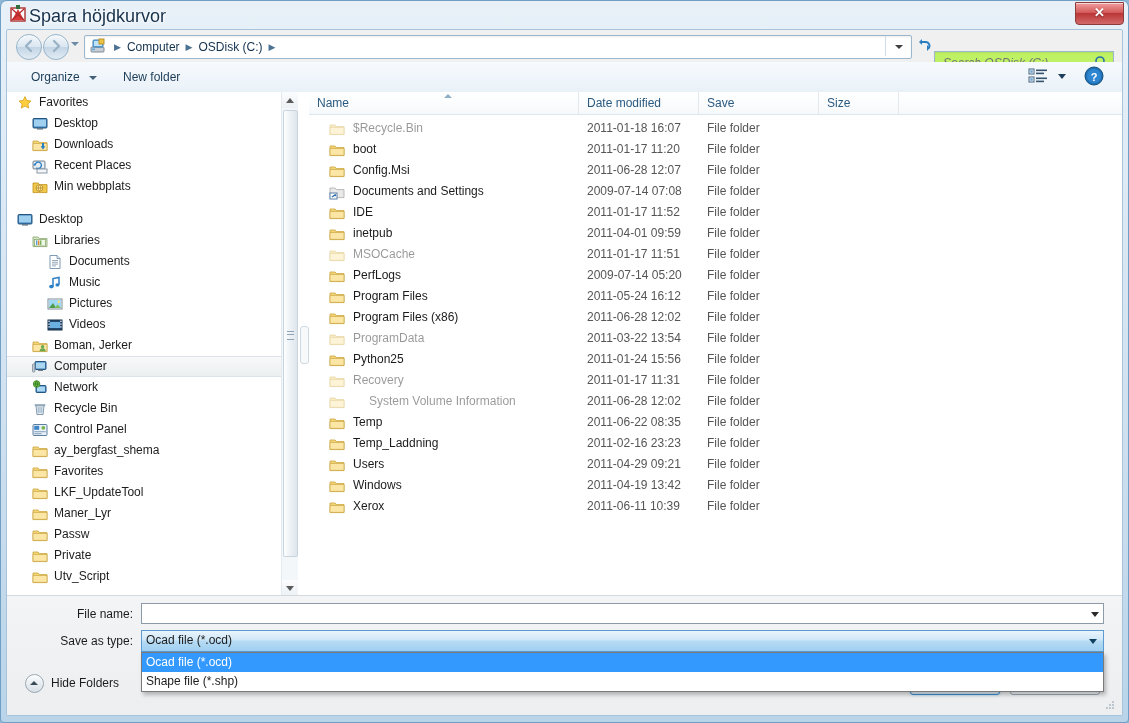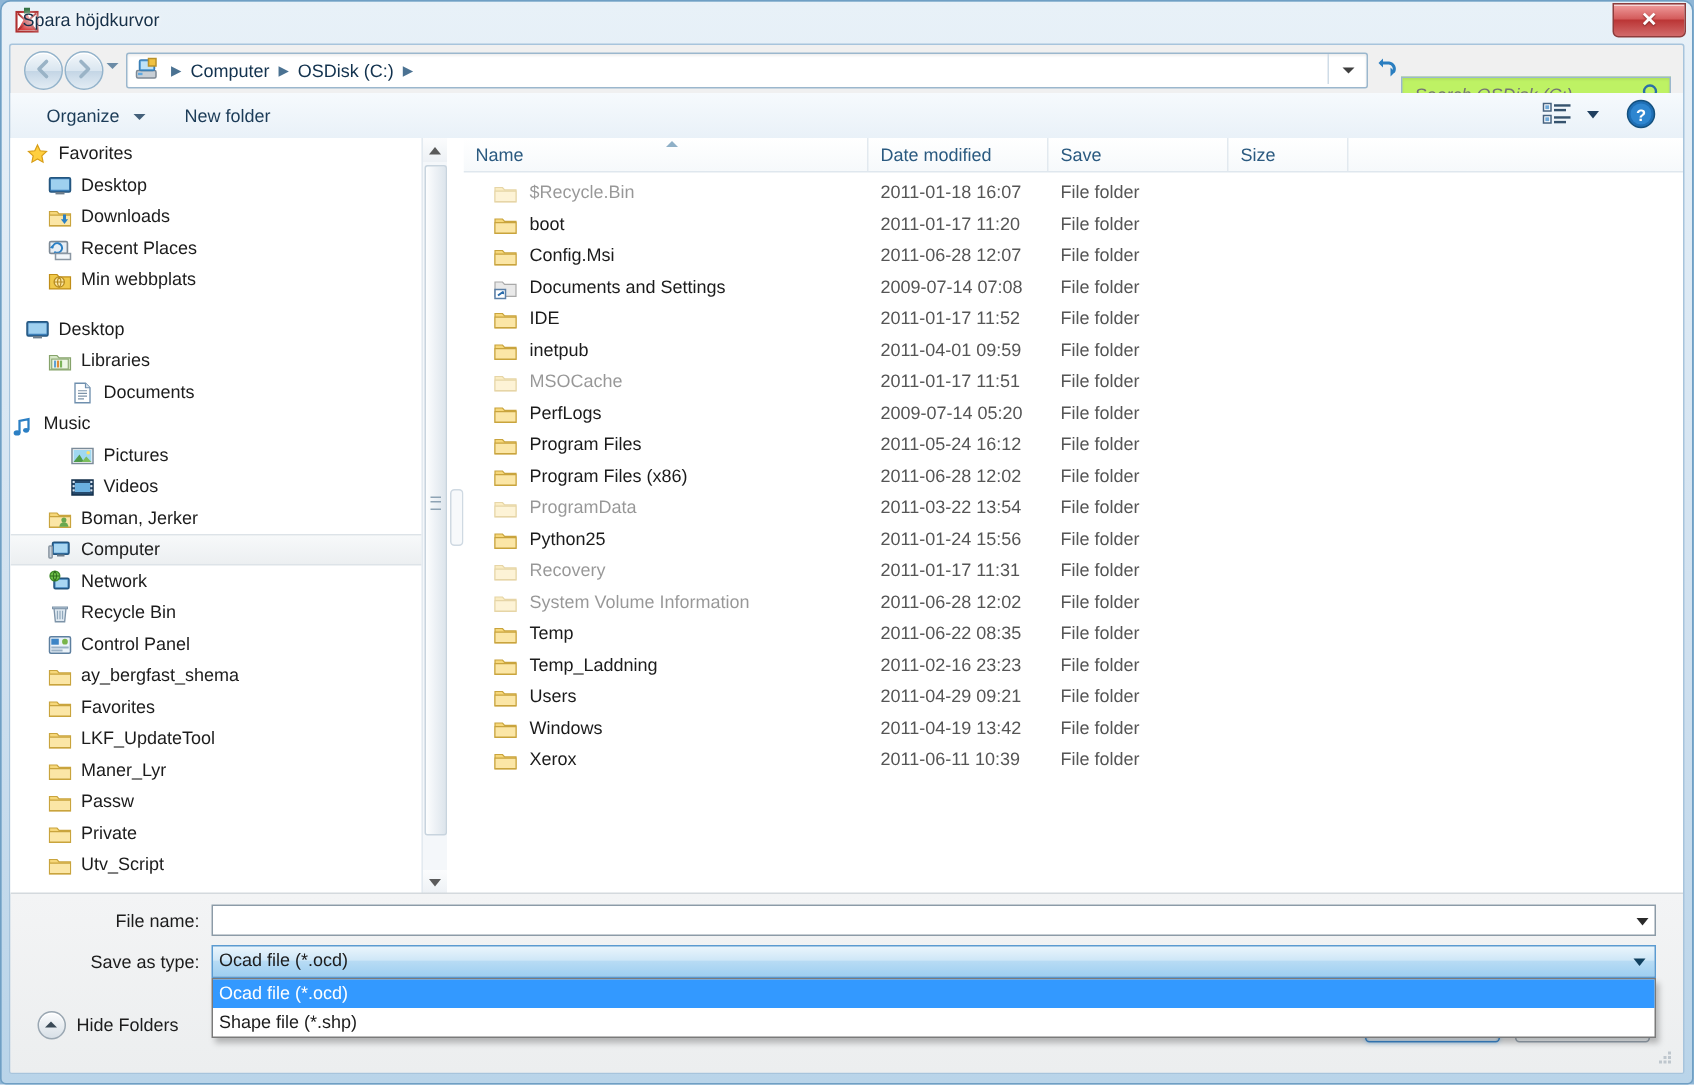--- a/index.html
+++ b/index.html
@@ -24,21 +24,21 @@
     border-radius:2px;
   }
   
   #titlebar{
     position:absolute;left:0;top:0;width:1129px;height:28px;
   }
   #title-icon{
     position:absolute;left:8px;top:4px;width:18px;height:18px;
   }
   #title-text{
-    position:absolute;left:14px;top:5px;font-size:12px;color:#17314a;
+    position:absolute;left:28px;top:5px;font-size:18px;color:#17314a;
     text-shadow:0 0 3px #fff,0 0 4px #fff;white-space:nowrap;
   }
   #close-btn{
     position:absolute;right:6px;top:1px;width:47px;height:21px;
     border:1px solid #8d3c3c;border-radius:0 0 4px 4px;
     background:linear-gradient(180deg,#f09e9e 0%,#d45c5c 45%,#bb3636 50%,#d26a6a 100%);
     box-shadow:inset 0 1px 0 rgba(255,255,255,.6);
     cursor:pointer;
   }
   #close-btn span{
@@ -459,21 +459,21 @@
             <div class="nav-item" style="padding-left: 40px;">
               <span class="nav-ico"><svg width="16" height="16" viewBox="0 0 16 16">
                   <path d="M3 1.5h7l3 3v10H3z" fill="#fff" stroke="#6f8fae" stroke-width=".9"></path>
                   <path d="M10 1.5v3h3" fill="#dce8f2" stroke="#6f8fae" stroke-width=".8"></path>
                   <g stroke="#7d93a8" stroke-width=".8">
                     <path d="M5 6.5h6M5 8.3h6M5 10.1h6M5 11.9h4"></path>
                   </g>
                 </svg></span>
               <span>Documents</span>
             </div>
-            <div class="nav-item" style=" align-items: flex-end;">
+            <div class="nav-item" style="padding-left: 40px;">
               <span class="nav-ico"><svg width="16" height="16" viewBox="0 0 16 16">
                   <path d="M6 11.5V3.6l6-1.2v7.3" fill="none" stroke="#2b7fc4" stroke-width="1.5"></path>
                   <ellipse cx="4.4" cy="11.6" rx="2.3" ry="1.8" fill="#2b7fc4"></ellipse>
                   <ellipse cx="10.4" cy="9.9" rx="2" ry="1.6" fill="#2b7fc4"></ellipse>
                 </svg></span>
               <span>Music</span>
             </div>
             <div class="nav-item" style="padding-left: 40px;">
               <span class="nav-ico"><svg width="16" height="16" viewBox="0 0 16 16">
                   <rect x="1" y="3" width="14" height="10" fill="#fff" stroke="#7b8b99"></rect>
@@ -750,21 +750,21 @@
               <span class="fcell fname dim" style="width: 250px;">Recovery</span>
               <span class="fcell fdate" style="left: 278px; width: 120px;">2011-01-17 11:31</span>
               <span class="fcell ftype" style="left: 398px; width: 120px;">File folder</span>
               <span class="fcell" style="left: 518px; width: 70px;"></span>
             </div>
             <div class="frow" style="top: 299px;">
               <span class="fico dim"><svg width="16" height="16" viewBox="0 0 16 16">
                   <path d="M1 4h5l1.4 1.6H15v8H1z" fill="#f6d77a" stroke="#c9a43d" stroke-width=".8"></path>
                   <path d="M1 6.4h14v7H1z" fill="#fbe6a6" stroke="#c9a43d" stroke-width=".7"></path>
                 </svg></span>
-              <span class="fcell fname dim" style="width: 250px;">System Volume Information</span>
+              <span class="fcell fname dim" style="width: 250px; margin-left: 16px;">System Volume Information</span>
               <span class="fcell fdate" style="left: 278px; width: 120px;">2011-06-28 12:02</span>
               <span class="fcell ftype" style="left: 398px; width: 120px;">File folder</span>
               <span class="fcell" style="left: 518px; width: 70px;"></span>
             </div>
             <div class="frow" style="top: 320px;">
               <span class="fico"><svg width="16" height="16" viewBox="0 0 16 16">
                   <path d="M1 4h5l1.4 1.6H15v8H1z" fill="#f6d77a" stroke="#c9a43d" stroke-width=".8"></path>
                   <path d="M1 6.4h14v7H1z" fill="#fbe6a6" stroke="#c9a43d" stroke-width=".7"></path>
                 </svg></span>
               <span class="fcell fname" style="width: 250px;">Temp</span>

